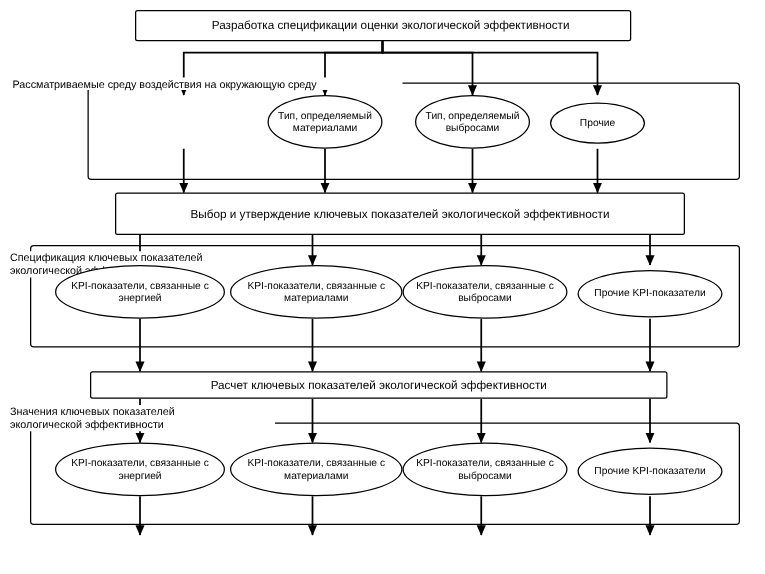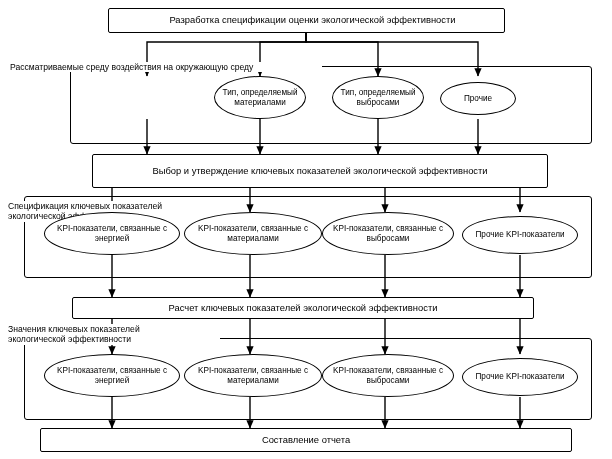--- a/index.html
+++ b/index.html
@@ -148,15 +148,14 @@
 с энергией</div>
   <div class="node ellipse" style="left:184px; top:354px; width:138px; height:43px;">KPI-показатели,
 связанные
 с материалами</div>
   <div class="node ellipse" style="left:322px; top:354px; width:132px; height:43px;">KPI-показатели,
 связанные
 с выбросами</div>
   <div class="node ellipse" style="left:462px; top:358px; width:116px; height:38px;">Прочие
 KPI-показатели</div>
 
-  <div class="node rect" style="left:40px; top:428px; width:532px; height:24px;">Составление отчета</div>
 
 </div>
 
 </body></html>

